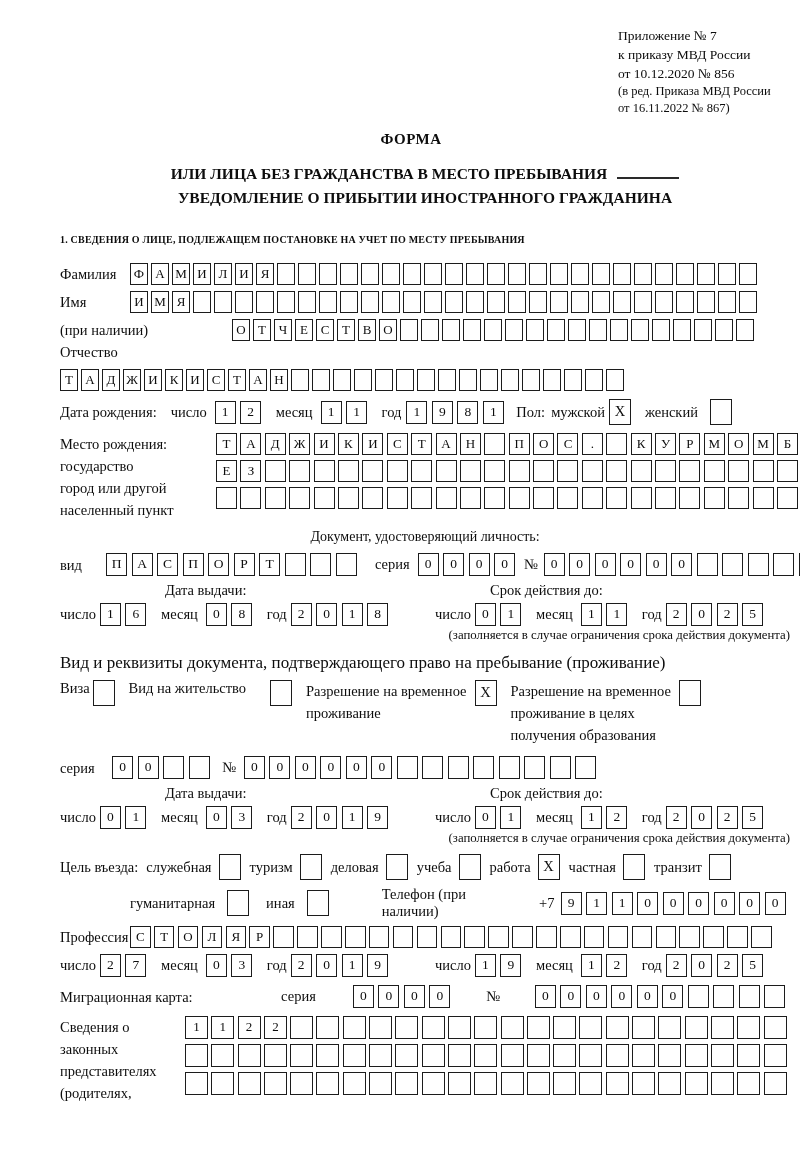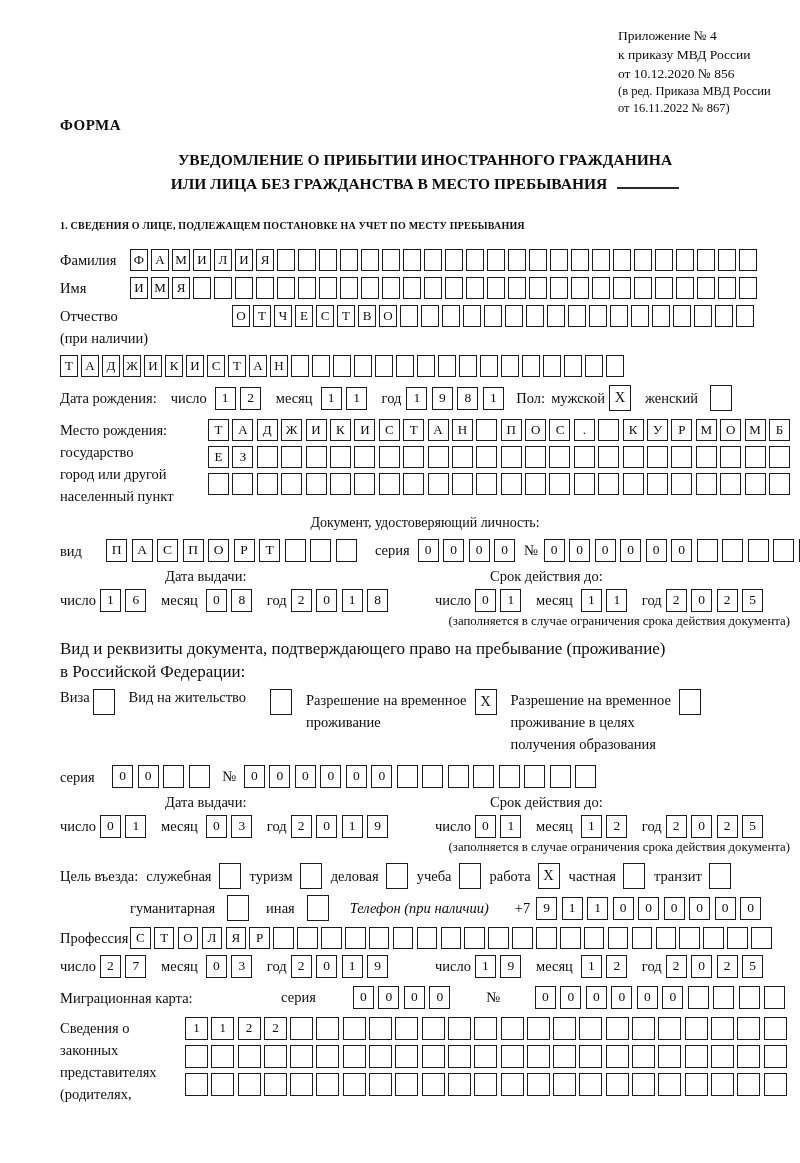--- a/index.html
+++ b/index.html
@@ -4,21 +4,21 @@
 <style>
   html,body{margin:0;padding:0;background:#ffffff;}
   body{width:800px;height:1163px;overflow:hidden;color:#0d0d0d;
        font-family:"Liberation Serif","DejaVu Serif",serif;}
   .page{padding:26px 10px 0 60px;width:730px;}
 
   
   .appendix{margin-left:558px;font-size:13.5px;line-height:19px;}
   .appendix .amend{font-size:12.5px;line-height:17px;}
   .appendix .amend:first-of-type{margin-top:3px;}
-  .forma{text-align:left;padding-right:28px;font-weight:bold;font-size:15px;letter-spacing:.5px;}
+  .forma{margin-top:14px;text-align:center;padding-right:28px;font-weight:bold;font-size:15px;letter-spacing:.5px;}
   .title{margin-top:14px;text-align:center;font-weight:bold;font-size:15.5px;line-height:24px;}
   .blank-line{display:inline-block;width:62px;border-bottom:2px solid #2a2a2a;margin-left:10px;vertical-align:baseline;}
   .section-title{margin-top:24px;font-weight:bold;font-size:10px;letter-spacing:.2px;}
 
   
   .formbody{margin-top:18px;font-size:14.5px;}
   .frow{display:flex;align-items:flex-start;margin-bottom:6px;}
   .flabel{flex-shrink:0;font-size:14.5px;line-height:22px;}
   .w70{width:70px}.w172{width:172px}.w122{width:122px}.w148{width:148px}.w125{width:125px}.w150{width:150px}
   .cells{display:inline-flex;flex-wrap:nowrap;}
@@ -51,32 +51,32 @@
   .purpose{display:flex;align-items:center;margin-right:9px;}
   .purpose .cbox{margin-left:7px;}
   .gap8{width:8px}
 </style>
 </head>
 <body>
 
 <div class="page">
 
   <div class="appendix">
-    <div>Приложение № 4</div>
+    <div>Приложение № 7</div>
     <div>к приказу МВД России</div>
     <div>от 10.12.2020 № 856</div>
     <div class="amend">(в ред. Приказа МВД России</div>
     <div class="amend">от 16.11.2022 № 867)</div>
   </div>
 
   <div class="forma">ФОРМА</div>
 
   <div class="title">
+    <div><span>ИЛИ ЛИЦА БЕЗ ГРАЖДАНСТВА В МЕСТО ПРЕБЫВАНИЯ</span><span class="blank-line"></span></div>
     <div>УВЕДОМЛЕНИЕ О ПРИБЫТИИ ИНОСТРАННОГО ГРАЖДАНИНА</div>
-    <div><span>ИЛИ ЛИЦА БЕЗ ГРАЖДАНСТВА В МЕСТО ПРЕБЫВАНИЯ</span><span class="blank-line"></span></div>
   </div>
 
   <div class="section-title">1. СВЕДЕНИЯ О ЛИЦЕ, ПОДЛЕЖАЩЕМ ПОСТАНОВКЕ НА УЧЕТ ПО МЕСТУ ПРЕБЫВАНИЯ</div>
 
   <div class="formbody">
 
     <div class="frow">
       <div class="flabel w70">Фамилия</div>
       <div class="cells">
           <span class="cell">Ф</span>
@@ -143,22 +143,22 @@
           <span class="cell"></span>
           <span class="cell"></span>
           <span class="cell"></span>
           <span class="cell"></span>
           <span class="cell"></span>
         </div>
     </div>
 
     <div class="frow">
       <div class="flabel w172">
+        <div>(при наличии)</div>
         <div>Отчество</div>
-        <div>(при наличии)</div>
       </div>
       <div class="cells">
           <span class="cell">О</span>
           <span class="cell">Т</span>
           <span class="cell">Ч</span>
           <span class="cell">Е</span>
           <span class="cell">С</span>
           <span class="cell">Т</span>
           <span class="cell">В</span>
           <span class="cell">О</span>
@@ -233,21 +233,21 @@
           <span class="cell">8</span>
           <span class="cell">1</span>
         </span>
       <span style="margin-left:8px;">Пол:</span>
       <span style="margin-left:6px;">мужской</span>
       <span class="cbox" style="margin-left:4px;">X</span>
       <span style="margin-left:14px;">женский</span>
       <span class="cbox" style="margin-left:12px;"></span>
     </div>
 
-    <div class="frow" style="margin-top:8px;">
+    <div class="frow" style="margin-top:8px;gap:8px;">
       <div class="flabel w148">
         <div>Место рождения:</div>
         <div>государство</div>
         <div>город или другой</div>
         <div>населенный пункт</div>
       </div>
       <div class="cellstack">
         <div class="cells md">
             <span class="cell">Т</span>
             <span class="cell">А</span>
@@ -409,21 +409,20 @@
             <span class="cell">2</span>
             <span class="cell">0</span>
             <span class="cell">2</span>
             <span class="cell">5</span>
           </span>
       </div>
     </div>
     <div class="footnote">(заполняется в случае ограничения срока действия документа)</div>
 
     <div class="plaintext">Вид и реквизиты документа, подтверждающего право на пребывание (проживание)</div>
-    <div class="plaintext">в Российской Федерации:</div>
 
     <div class="permits">
       <div class="permit">
         <span>Виза</span>
         <span class="cbox" style="margin-left:3px;"></span>
       </div>
       <div class="permit">
         <span>Вид на жительство</span>
         <span class="cbox" style="margin-left:24px;"></span>
       </div>
@@ -553,21 +552,21 @@
 
     <div class="inlinerow" style="padding-left:70px;">
       <span class="purpose">
           <span>гуманитарная</span>
           <span class="cbox" style="margin-left:12px;"></span>
         </span>
       <span class="purpose" style="margin-left:8px;">
           <span>иная</span>
           <span class="cbox" style="margin-left:12px;"></span>
         </span>
-      <span style="margin-left:12px;font-style:italic;">Телефон (при наличии)</span>
+      <span style="margin-left:44px;">Телефон (при наличии)</span>
       <span style="margin-left:26px;margin-right:6px;">+7</span>
       <span class="cells dc">
           <span class="cell">9</span>
           <span class="cell">1</span>
           <span class="cell">1</span>
           <span class="cell">0</span>
           <span class="cell">0</span>
           <span class="cell">0</span>
           <span class="cell">0</span>
           <span class="cell">0</span>

